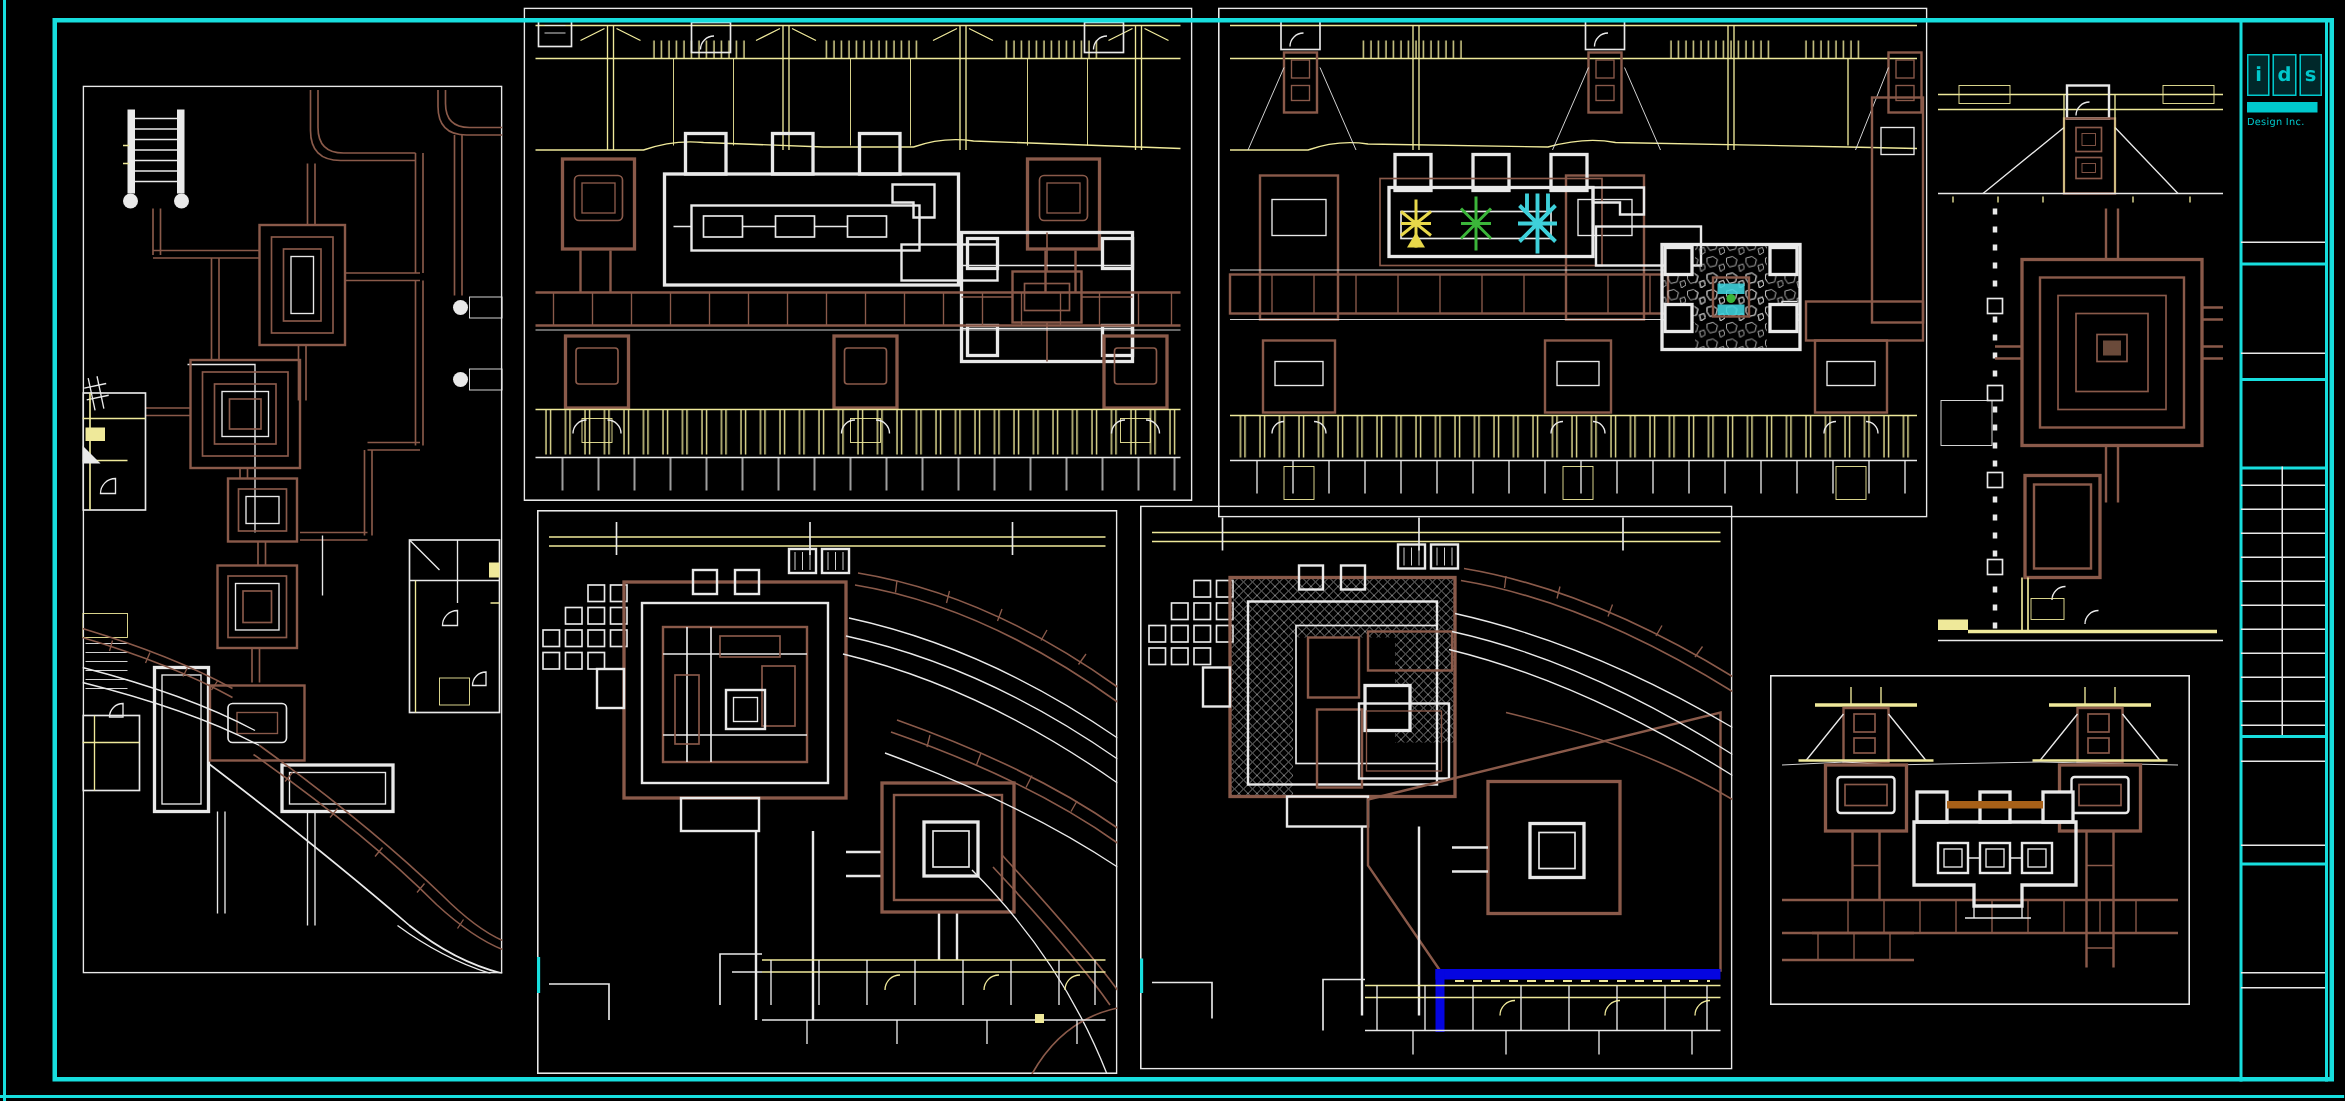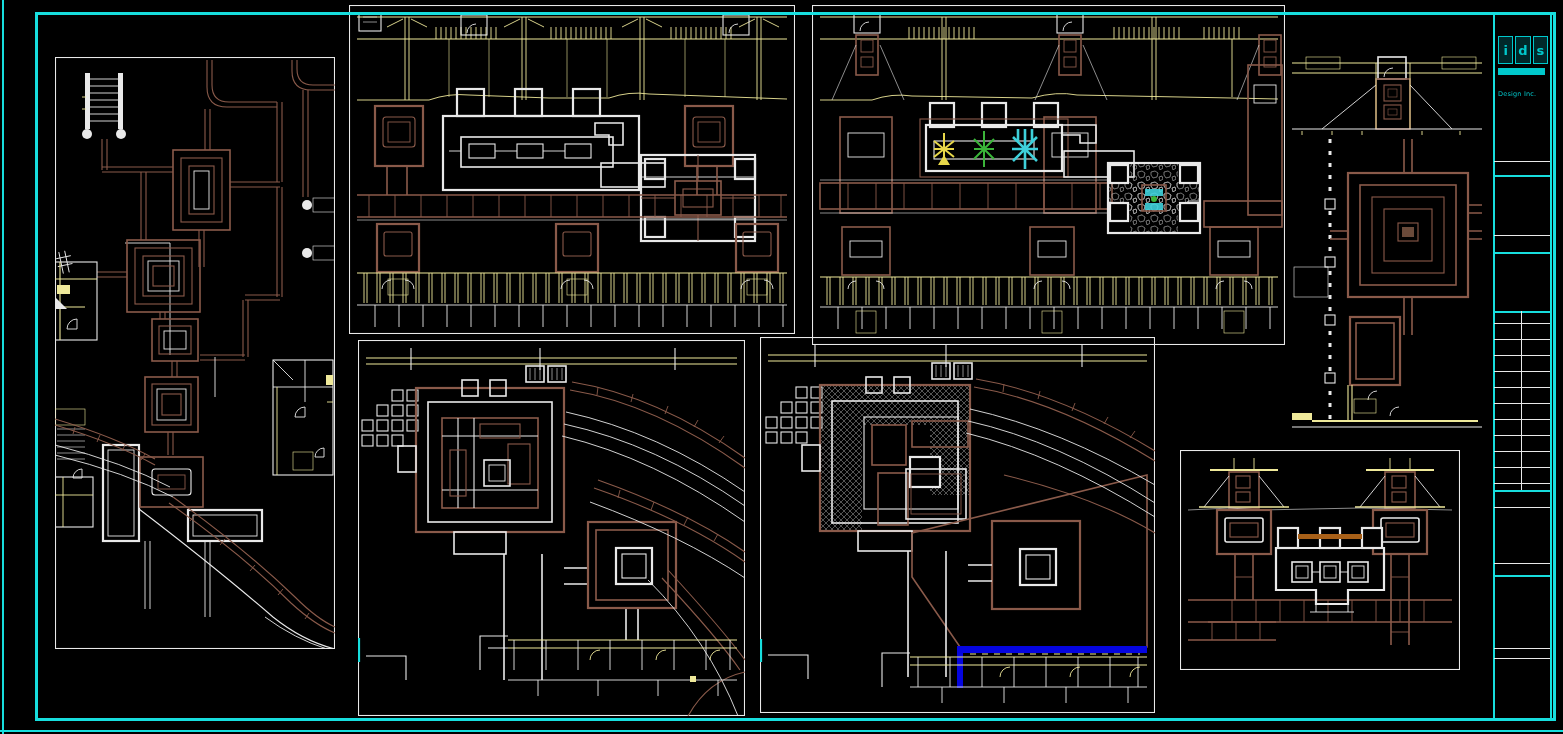--- a/index.html
+++ b/index.html
@@ -23,21 +23,21 @@
   #titleblock{position:absolute;left:0;top:0;width:1563px;height:734px;z-index:7;pointer-events:none;}
   .tb-v{position:absolute;top:13px;height:708px;width:2px;background:var(--frame_cyan);}
   .tb-line{position:absolute;left:1494px;width:56px;height:1px;background:var(--line_white);}
   .tb-line.cy{background:var(--frame_cyan);height:2px;}
   .tb-div{position:absolute;left:1521px;top:311px;width:1px;height:179px;background:var(--line_white);}
   #logo{position:absolute;left:1498px;top:36px;width:50px;}
   #logo-boxes{display:flex;gap:2px;}
   .logo-box{width:14px;height:26px;border:1px solid var(--logo_cyan);background:#00282a;color:var(--logo_cyan);
             font-size:13px;font-weight:bold;display:flex;align-items:center;justify-content:center;}
   #logo-bar{margin-top:4px;width:47px;height:7px;background:var(--logo_cyan);}
-  #logo-sub{margin-top:15px;font-size:6.5px;color:var(--logo_cyan);letter-spacing:.2px;white-space:nowrap;}
+  #logo-sub{margin-top:2px;font-size:6.5px;color:var(--logo_cyan);letter-spacing:.2px;white-space:nowrap;}
 </style>
 </head>
 <body>
 
 <div id="stage">
 
   <svg class="panel" style="left:55px;top:57px" width="280" height="592" viewBox="0 0 280 592">
     <defs>
       <pattern id="combW_A" width="5" height="14" patternUnits="userSpaceOnUse">
           <path d="M2,0 V14" class="sw t08"></path>

